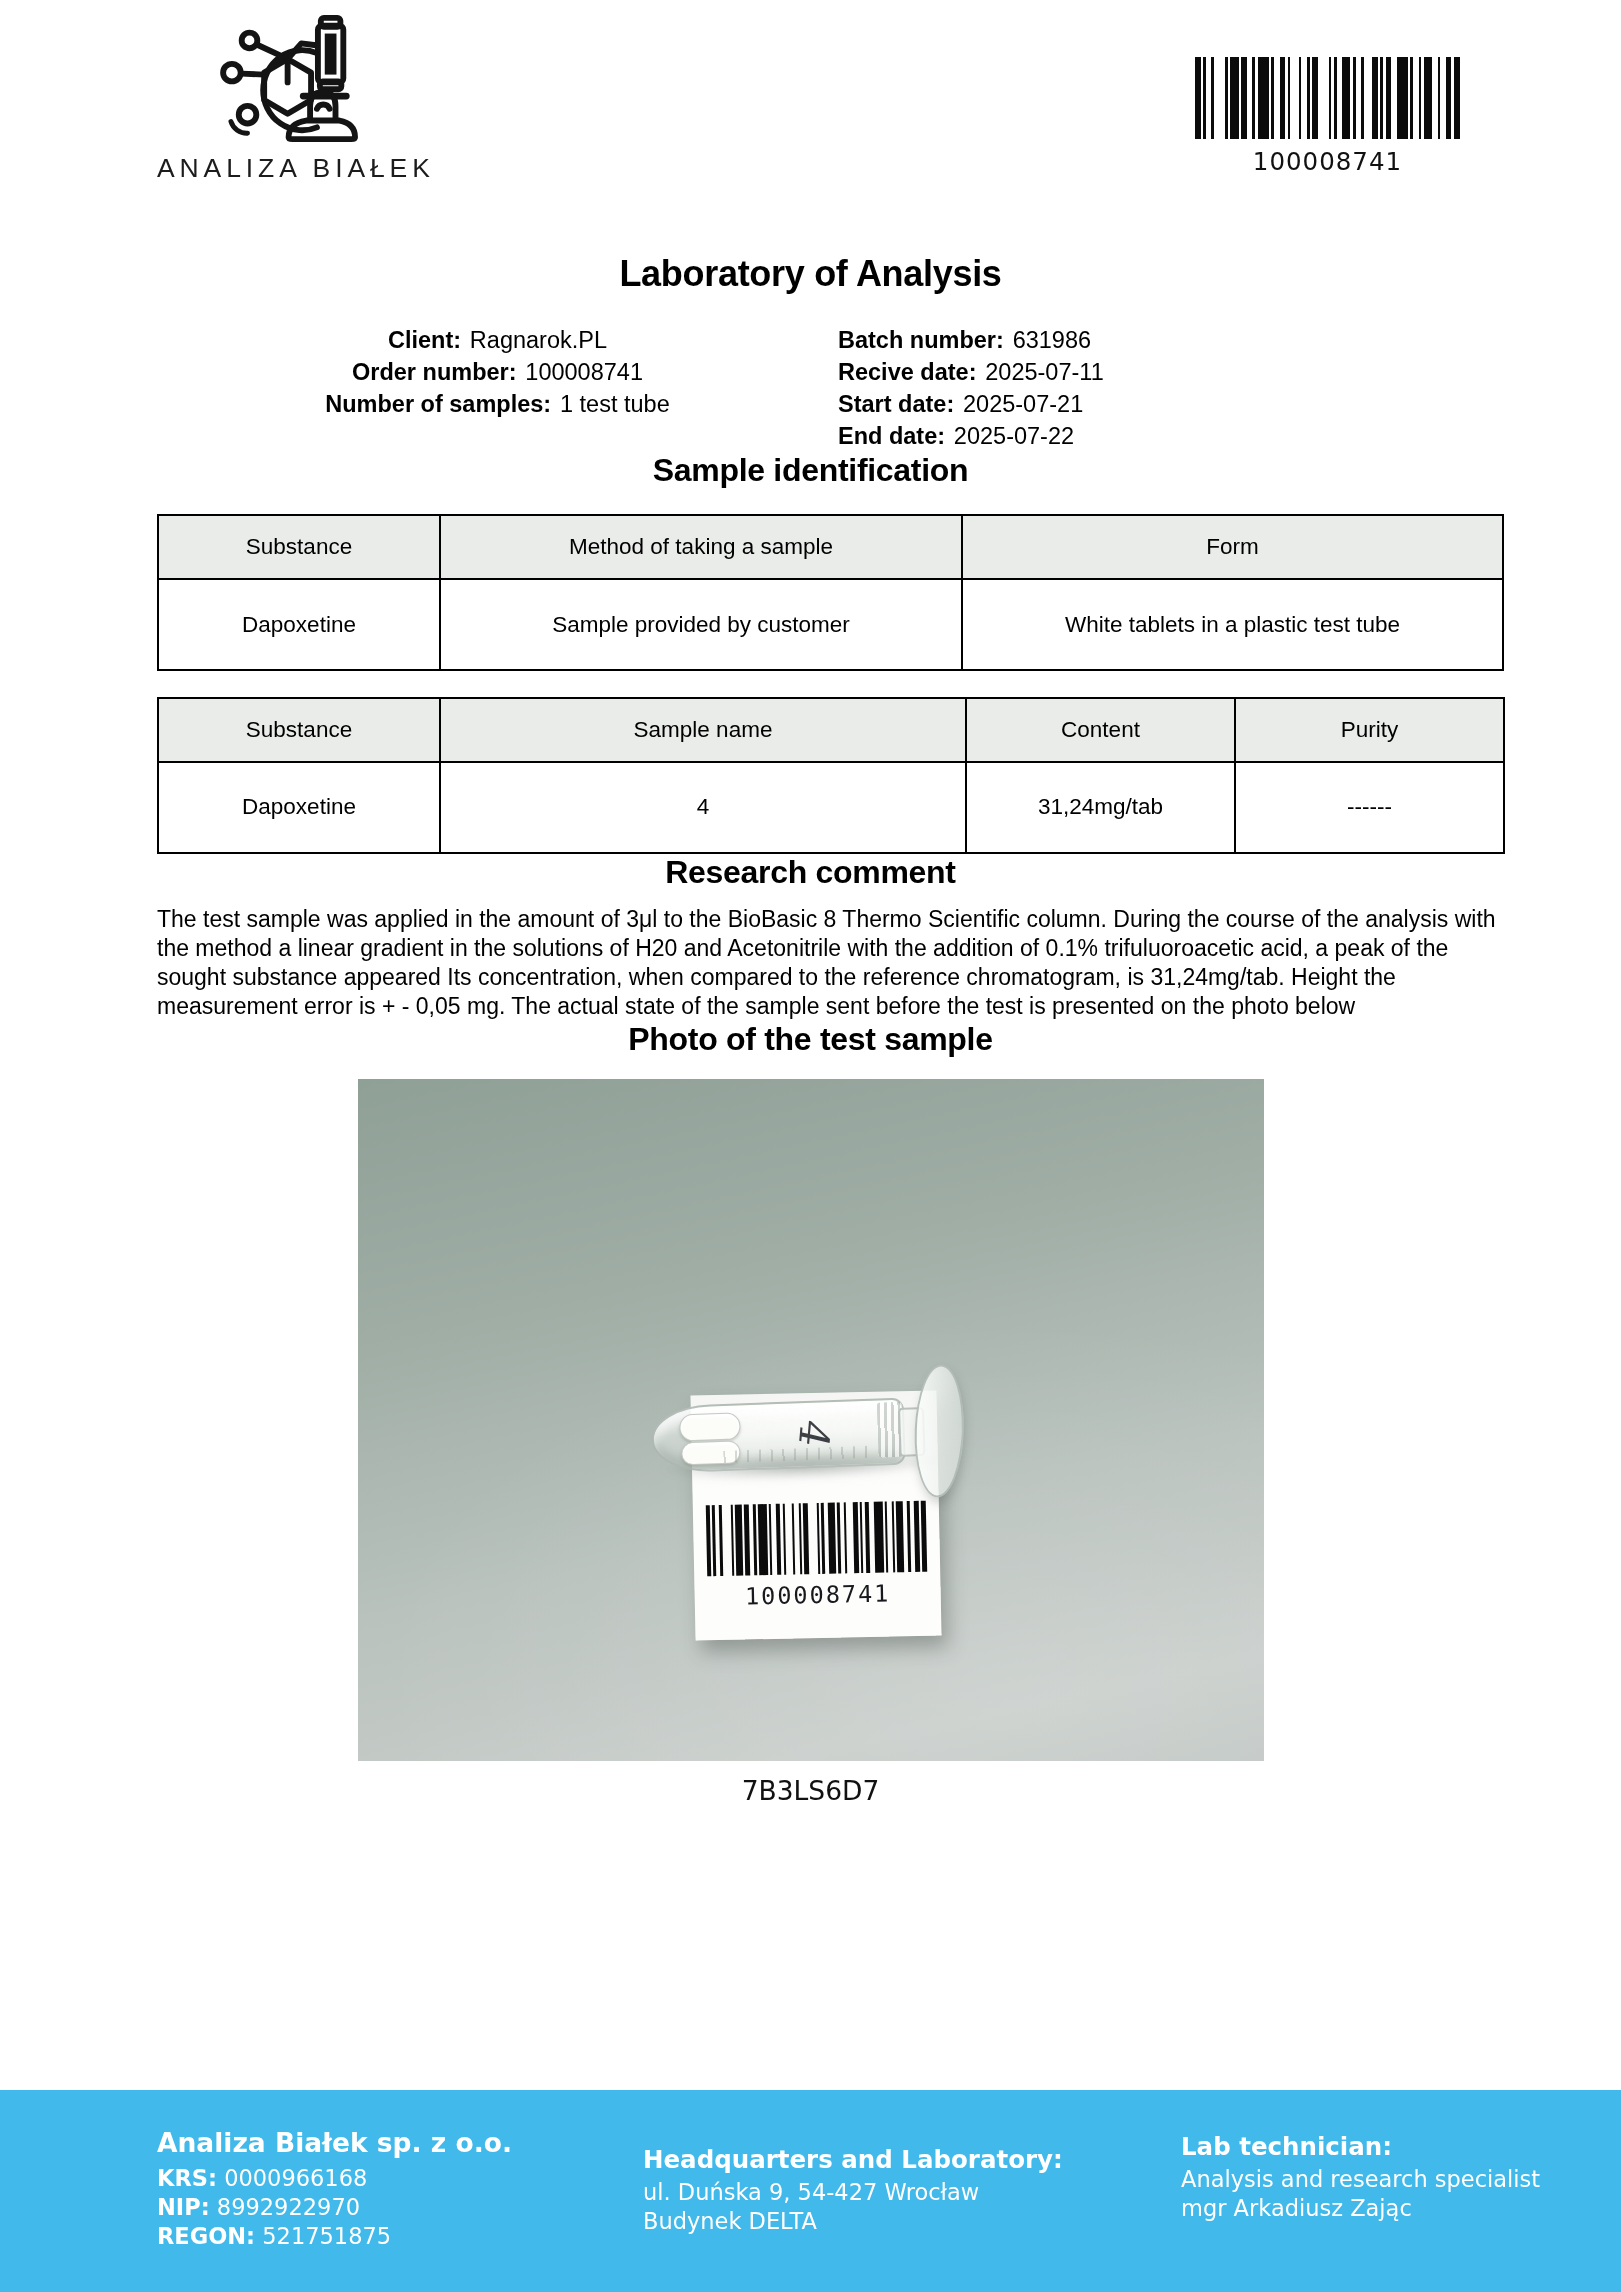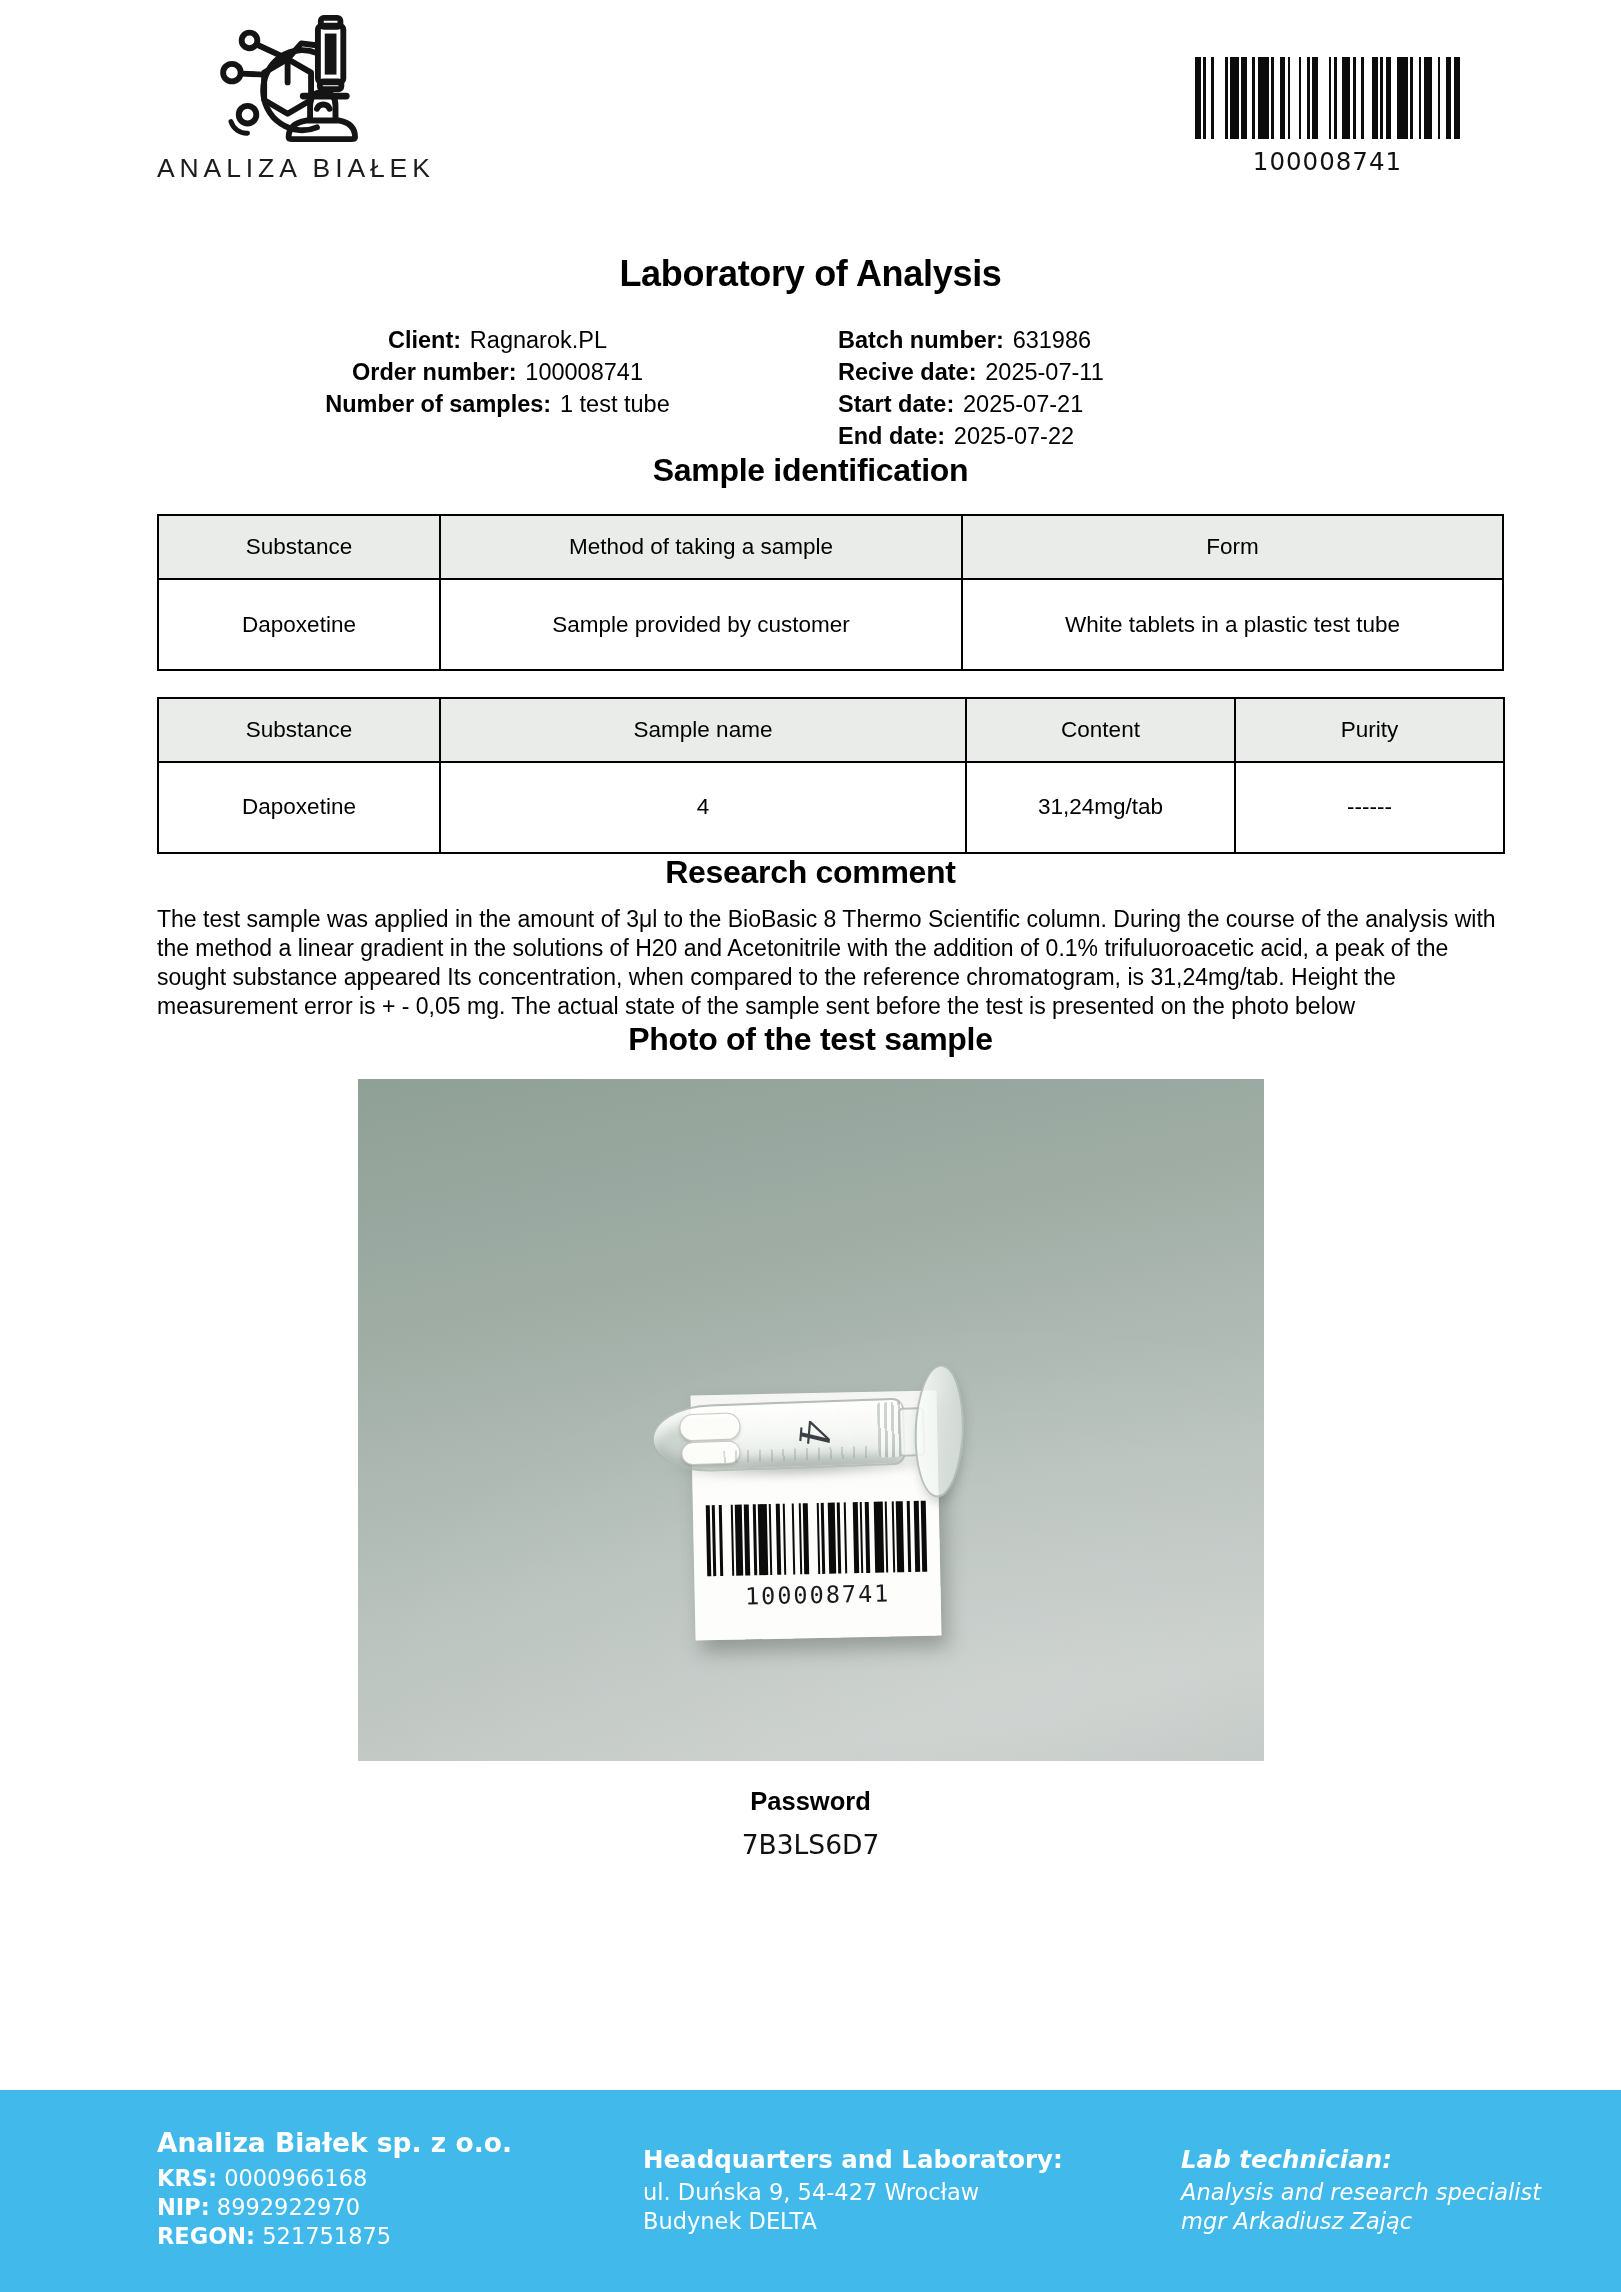--- a/index.html
+++ b/index.html
@@ -75,21 +75,21 @@
     box-shadow:2px 5.9px 9.8px rgba(80,90,84,.25);}
   
   .pw-label{margin-top:25.5px;text-align:center;font-size:25.5px;font-weight:700;}
   .pw-value{margin-top:13.7px;text-align:center;font-size:26.5px;font-family:"DejaVu Sans",sans-serif;color:#111;}
   
   footer{position:absolute;left:0;bottom:0;width:100%;height:203px;background:#41b9ea;
     color:#fff;font-family:"DejaVu Sans",sans-serif;}
   .f-col{position:absolute;}
   .f-col1{left:157px;top:37px;}
   .f-col2{left:643px;top:55px;}
-  .f-col3{left:1181px;top:55px;font-style:italic;}
+  .f-col3{left:1181px;top:42px;}
   .f-name{font-size:26.5px;font-weight:700;margin-bottom:5.9px;}
   .f-title{font-size:24.5px;font-weight:700;margin-bottom:3.9px;}
   .f-line{font-size:22.5px;line-height:29px;}
 </style>
 </head>
 <body>
 
 <div class="page">
 
   <header>
@@ -325,21 +325,20 @@
         <div class="tablet t2"></div>
         <div class="tube-ticks"></div>
         <div class="ink">4</div>
         <div class="collar"></div>
       </div>
       <div class="cap-neck"></div>
       <div class="cap-disc"></div>
     </div>
   </div>
 
-  <div class="pw-label">Password</div>
   <div class="pw-value">7B3LS6D7</div>
 
   <footer>
     <div class="f-col f-col1">
       <div class="f-name">Analiza Białek sp. z o.o.</div>
       <div class="f-line"><span class="b">KRS:</span> <span>0000966168</span></div>
       <div class="f-line"><span class="b">NIP:</span> <span>8992922970</span></div>
       <div class="f-line"><span class="b">REGON:</span> <span>521751875</span></div>
     </div>
     <div class="f-col f-col2">

